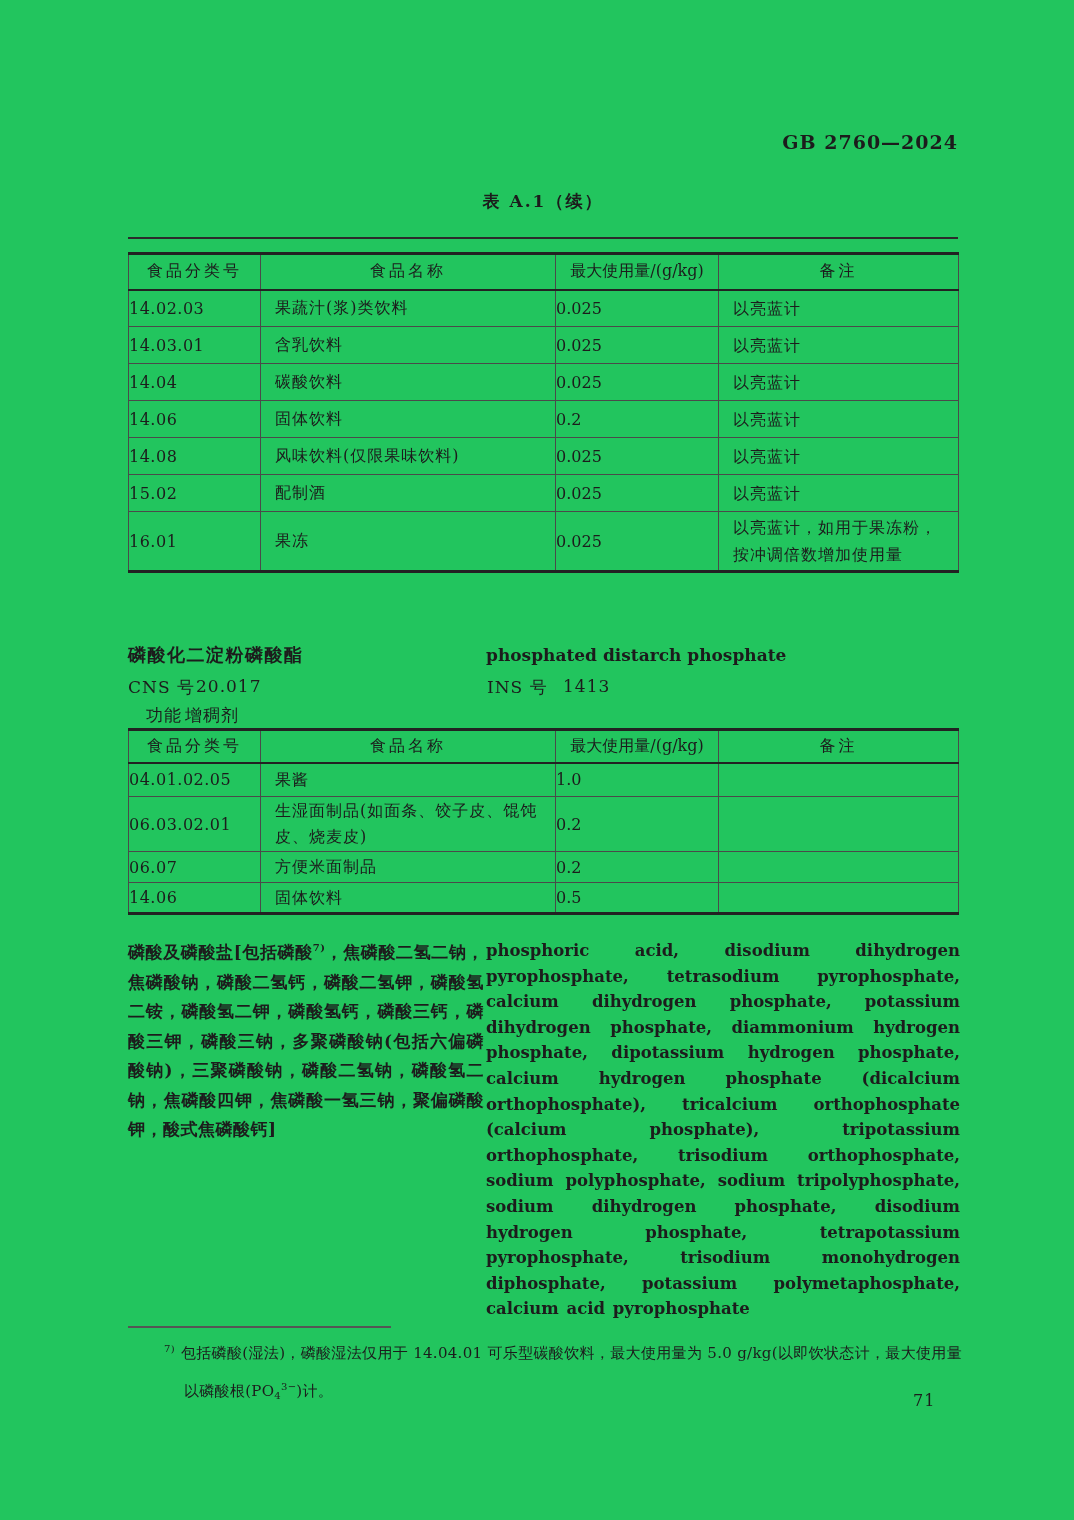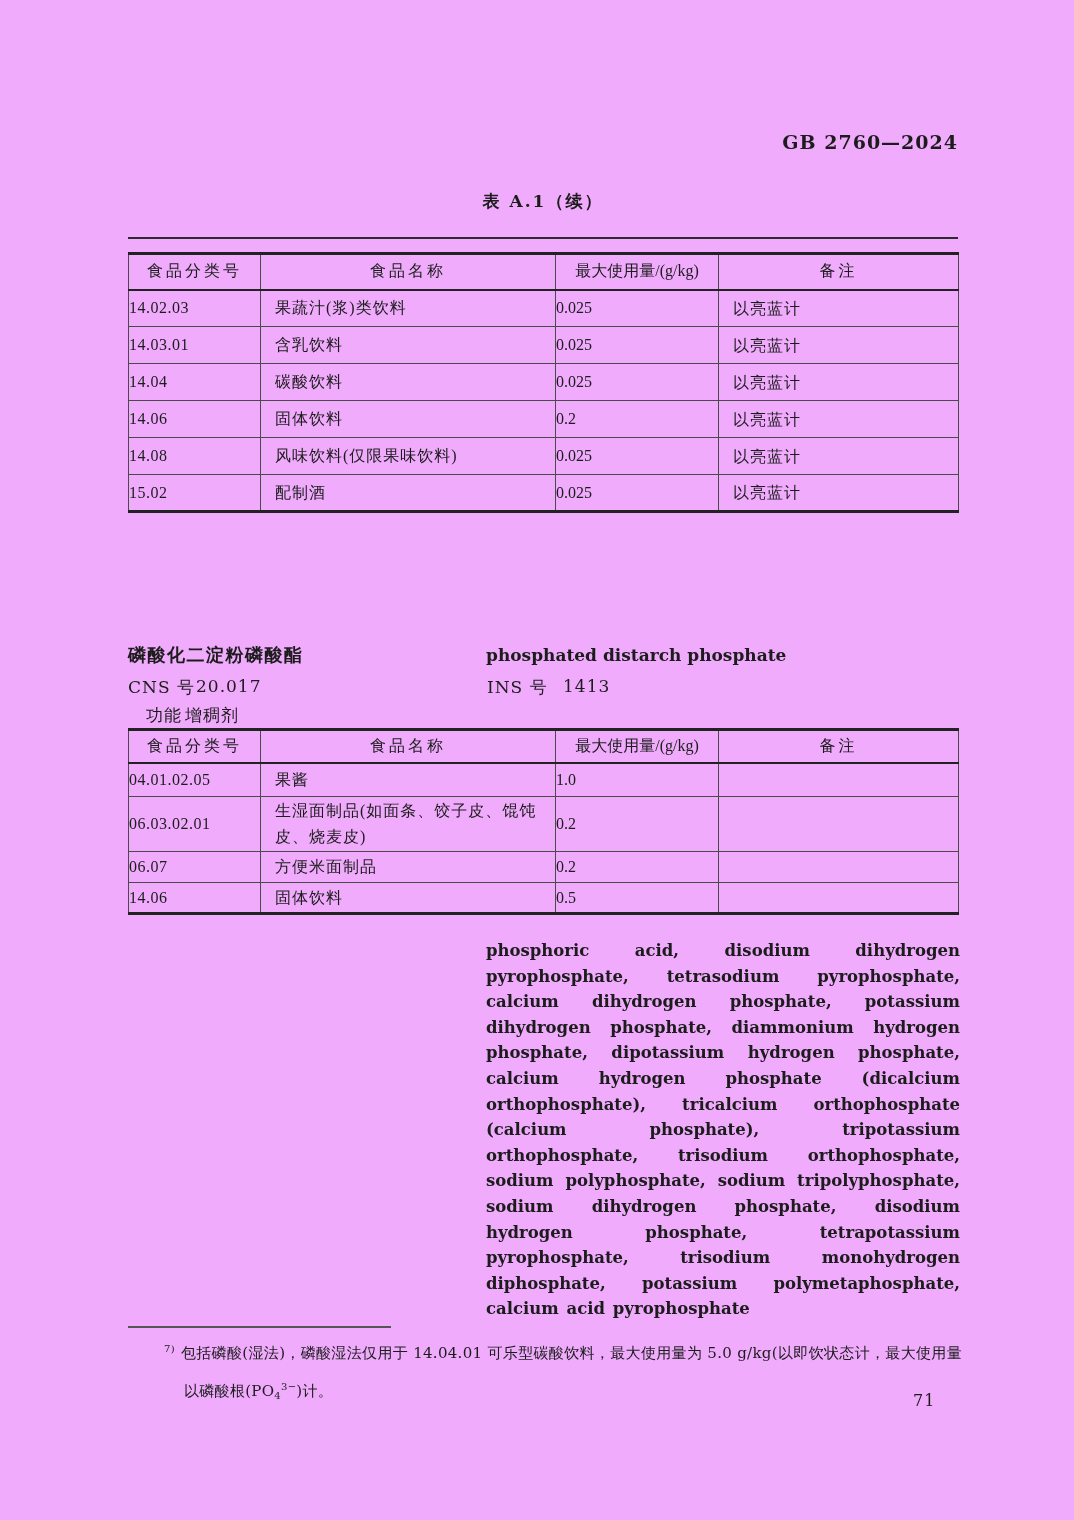--- a/index.html
+++ b/index.html
@@ -1,39 +1,38 @@
 <!DOCTYPE html>
 <html><head>
 <meta charset="utf-8">
 <style>
   * { margin:0; padding:0; box-sizing:border-box; }
   html,body { background:#888; }
   #page {
     position:relative;
     width:1074px; height:1520px;
-    background:#f0abfc;
+    background:#22c55e;
     font-family:"DejaVu Serif","Liberation Serif",serif;
     color:#1c1c1c;
     margin:0 auto;
     overflow:hidden;
   }
   .abs { position:absolute; }
 
   #std-code { top:131px; right:116px; font-size:19px; font-weight:bold; letter-spacing:1px; }
   #tbl-title { top:190px; left:128px; width:830px; text-align:center; font-size:17px; font-weight:bold; letter-spacing:2px; }
   #top-rule { top:237px; left:128px; width:830px; height:2px; background:#2b2b2b; }
 
   table.gb {
     border-collapse:collapse;
     table-layout:fixed;
     width:830px;
     border-top:3px solid #222;
     border-bottom:3px solid #222;
     font-size:16px;
-    font-family:Liberation Serif, serif;
   }
   table.gb th, table.gb td {
     border:1px solid #4a4a4a;
     vertical-align:middle;
     overflow:hidden;
   }
   table.gb th {
     border-bottom:2px solid #222;
     font-weight:normal;
     text-align:center;
@@ -144,20 +143,26 @@
         <td class="c-name">风味饮料(仅限果味饮料)</td>
         <td class="c-max">0.025</td>
         <td class="c-note">以亮蓝计</td>
       </tr>
       <tr style="height:37px">
         <td class="c-code">15.02</td>
         <td class="c-name">配制酒</td>
         <td class="c-max">0.025</td>
         <td class="c-note">以亮蓝计</td>
       </tr>
+      <tr style="height:60px">
+        <td class="c-code">16.01</td>
+        <td class="c-name">果冻</td>
+        <td class="c-max">0.025</td>
+        <td class="c-note">以亮蓝计，如用于果冻粉，按冲调倍数增加使用量</td>
+      </tr>
     </tbody>
   </table>
 
   <div class="abs additive-zh-name">磷酸化二淀粉磷酸酯</div>
   <div class="abs additive-en-name">phosphated distarch phosphate</div>
   <div id="cns-label" class="abs lbl">CNS 号</div>
   <div id="cns-value" class="abs lbl">20.017</div>
   <div id="ins-label" class="abs lbl">INS 号</div>
   <div id="ins-value" class="abs lbl">1413</div>
   <div id="func-label" class="abs lbl">功能</div>
@@ -199,20 +204,23 @@
       </tr>
       <tr style="height:31px">
         <td class="c-code">14.06</td>
         <td class="c-name">固体饮料</td>
         <td class="c-max">0.5</td>
         <td class="c-note"></td>
       </tr>
     </tbody>
   </table>
 
+  <div id="zh-para" class="abs">
+    <span>磷酸及磷酸盐[包括磷酸</span><span class="sup7">7)</span><span>，焦磷酸二氢二钠，焦磷酸钠，磷酸二氢钙，磷酸二氢钾，磷酸氢二铵，磷酸氢二钾，磷酸氢钙，磷酸三钙，磷酸三钾，磷酸三钠，多聚磷酸钠(包括六偏磷酸钠)，三聚磷酸钠，磷酸二氢钠，磷酸氢二钠，焦磷酸四钾，焦磷酸一氢三钠，聚偏磷酸钾，酸式焦磷酸钙]</span>
+  </div>
 
   <div id="en-para" class="abs">phosphoric acid, disodium dihydrogen pyrophosphate, tetrasodium pyrophosphate, calcium dihydrogen phosphate, potassium dihydrogen phosphate, diammonium hydrogen phosphate, dipotassium hydrogen phosphate, calcium hydrogen phosphate (dicalcium orthophosphate), tricalcium orthophosphate (calcium phosphate), tripotassium orthophosphate, trisodium orthophosphate, sodium polyphosphate, sodium tripolyphosphate, sodium dihydrogen phosphate, disodium hydrogen phosphate, tetrapotassium pyrophosphate, trisodium monohydrogen diphosphate, potassium polymetaphosphate, calcium acid pyrophosphate</div>
 
   <div id="fn-rule" class="abs"></div>
 
   <div id="footnote" class="abs">
     <span class="fn-marker">7)</span><span>包括磷酸(湿法)，磷酸湿法仅用于 14.04.01 可乐型碳酸饮料，最大使用量为 5.0 g/kg(以即饮状态计，最大使用量以磷酸根(PO</span><span class="f-sub">4</span><span class="f-sup">3−</span><span>)计。</span>
   </div>
 
   <div id="page-num" class="abs">71</div>

